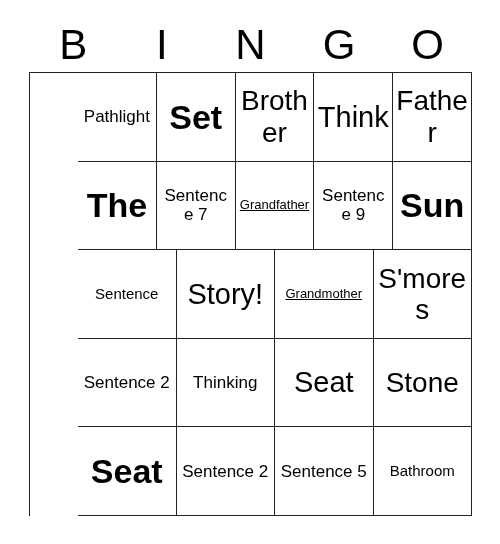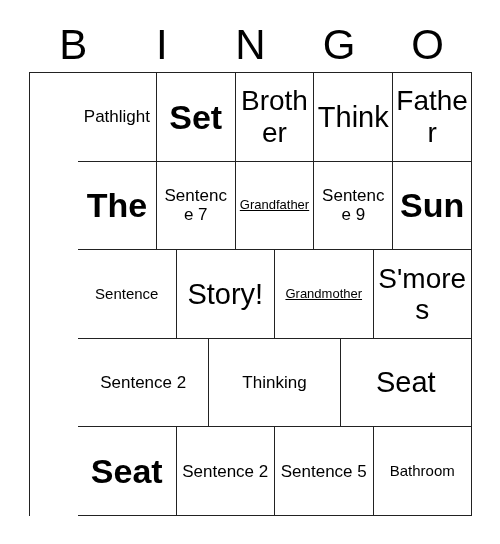--- a/index.html
+++ b/index.html
@@ -167,20 +167,23 @@
     <div class="grid-row">
       <div class="grid-cell">
         <span class="cell-text size-sm">Sentence 2</span>
       </div>
       <div class="grid-cell">
         <span class="cell-text size-sm">Thinking</span>
       </div>
       <div class="grid-cell">
         <span class="cell-text size-lg">Seat</span>
       </div>
+      <div class="grid-cell">
+        <span class="cell-text size-md">Stone</span>
+      </div>
     </div>
 
     <div class="grid-row">
       <div class="grid-cell">
         <span class="cell-text size-xl">Seat</span>
       </div>
       <div class="grid-cell">
         <span class="cell-text size-sm">Sentence 2</span>
       </div>
       <div class="grid-cell">

